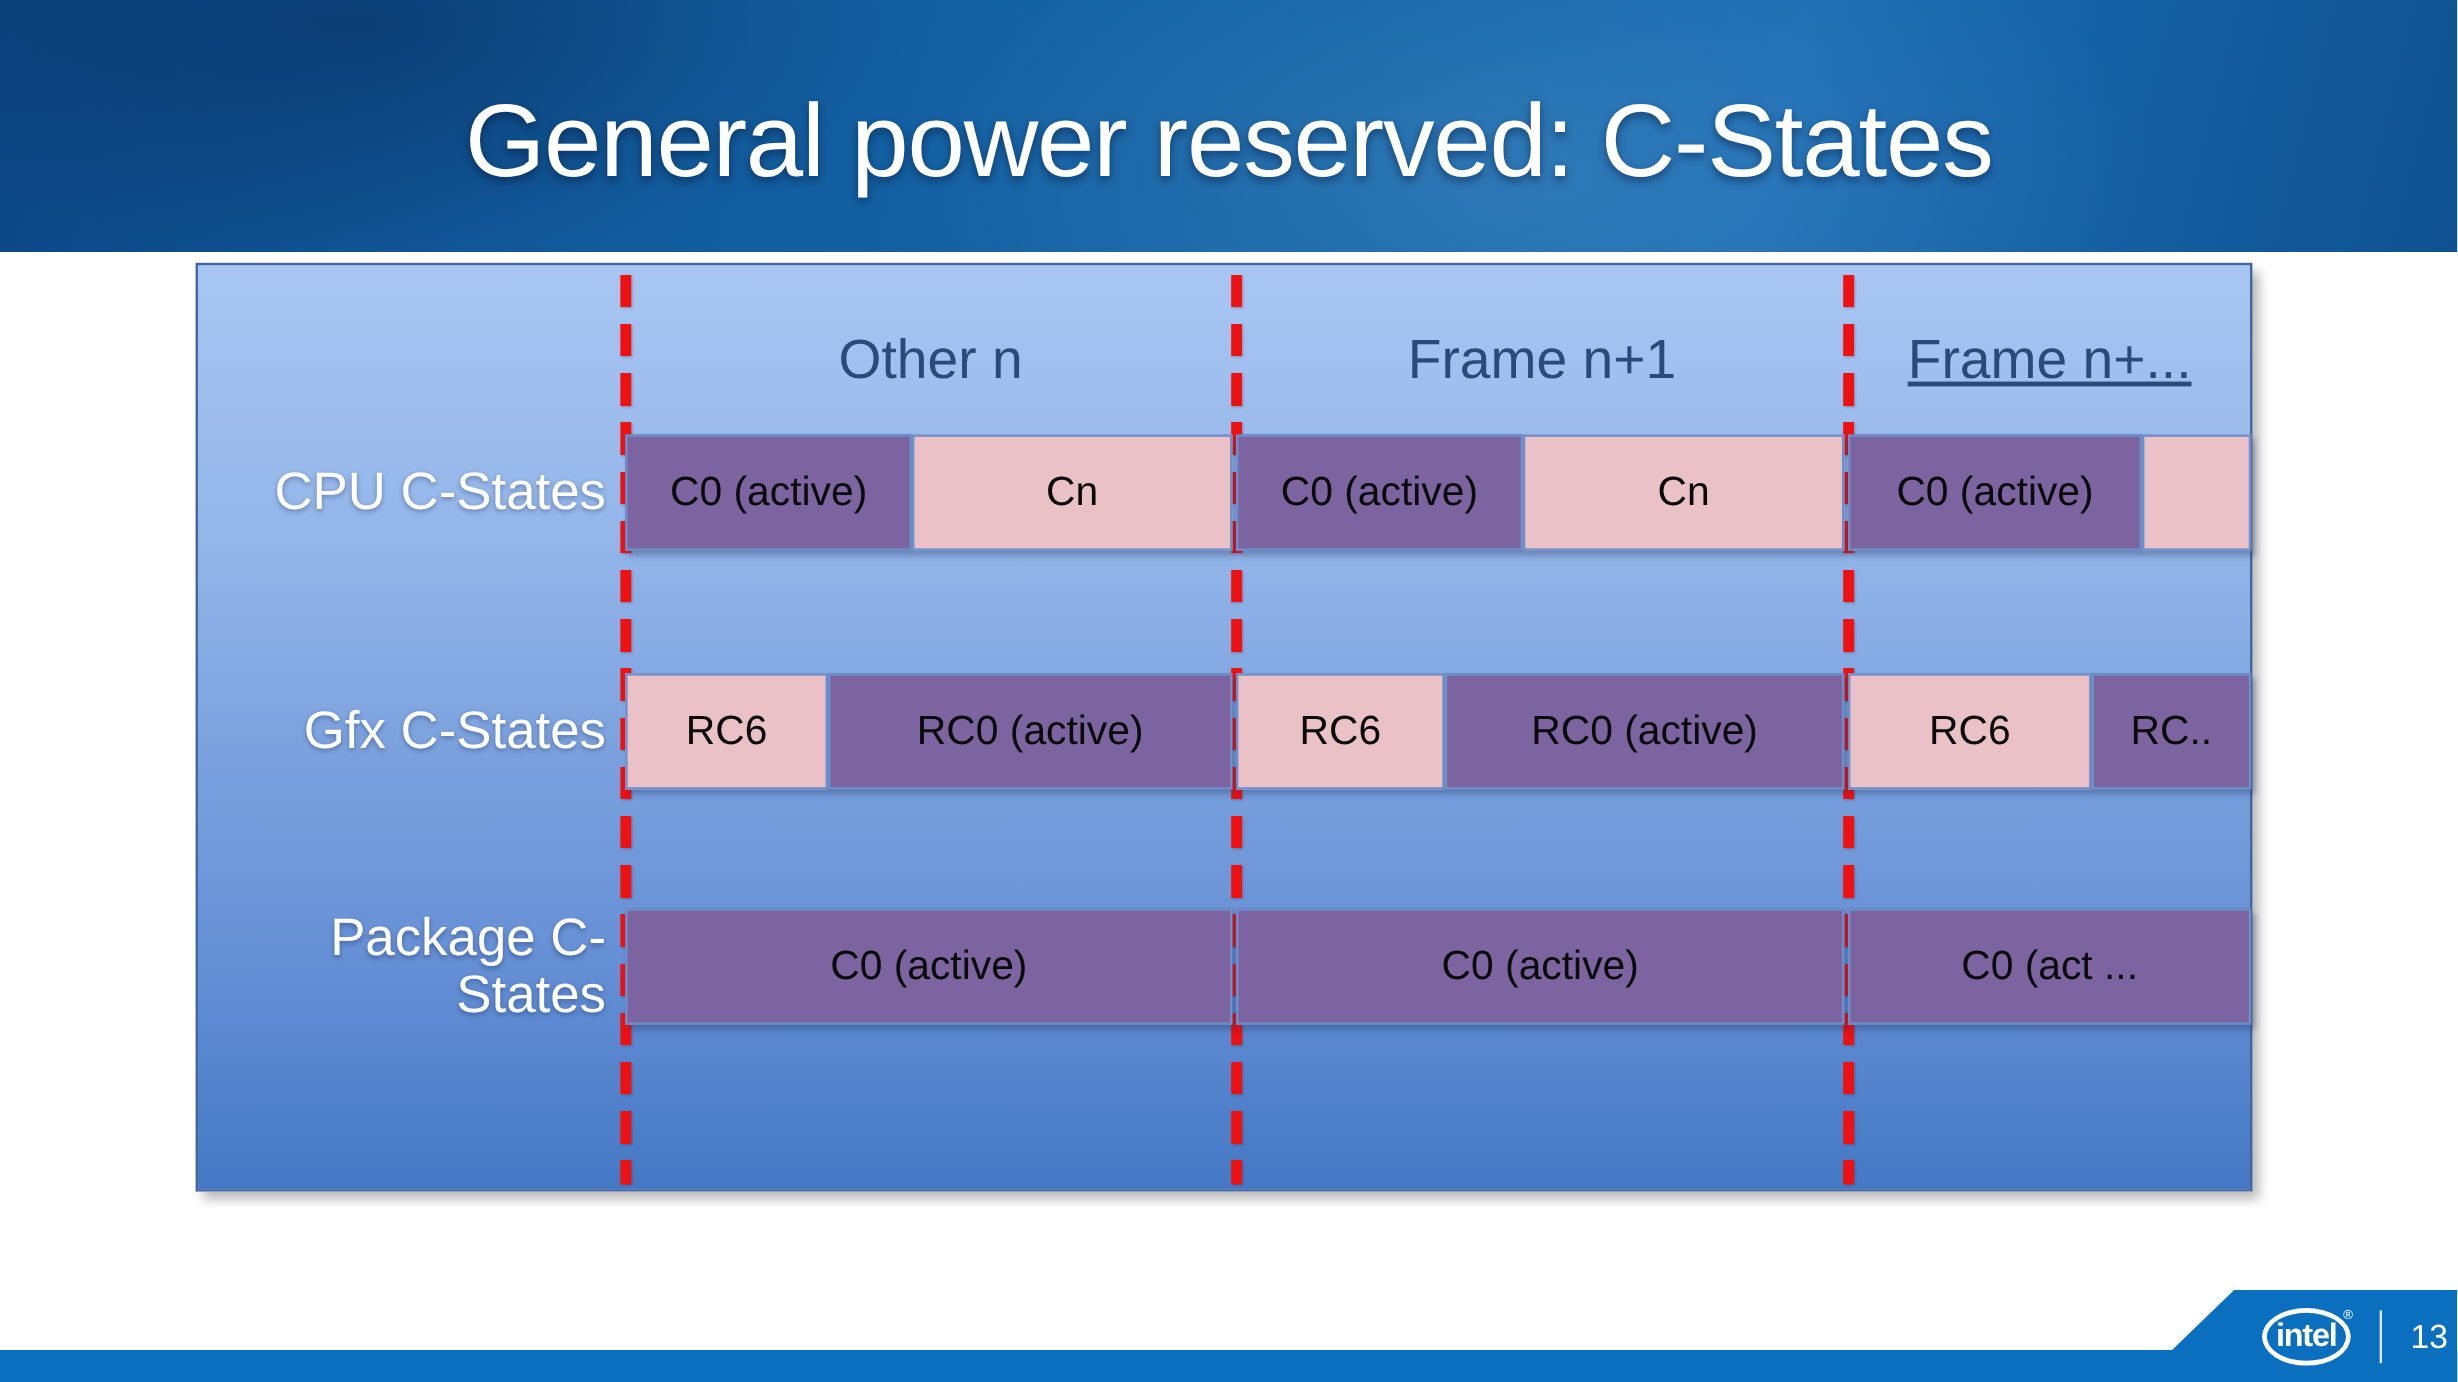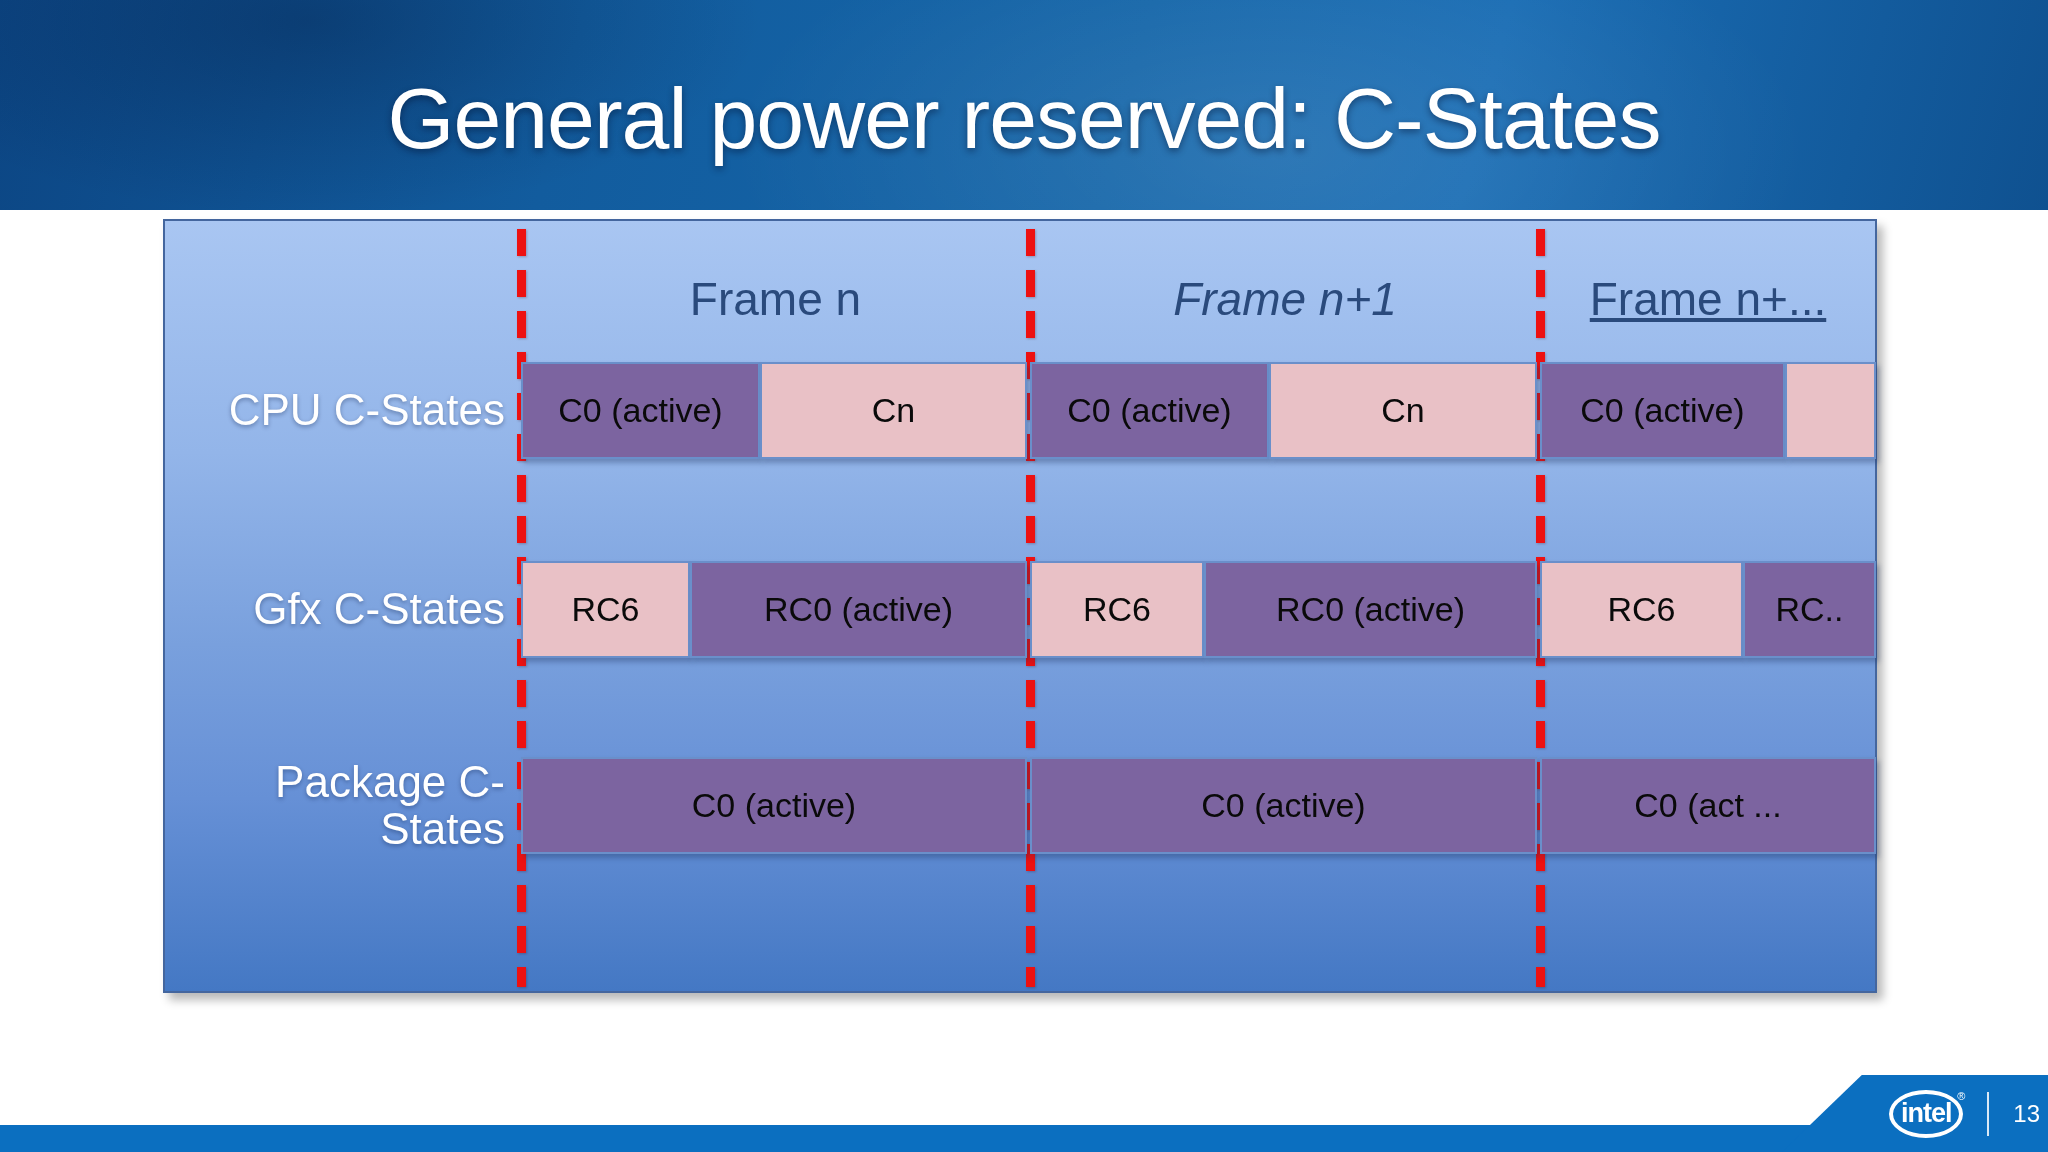--- a/index.html
+++ b/index.html
@@ -69,40 +69,40 @@
     gap:24px;padding-right:8px;box-sizing:border-box;
   }
   .logo-oval{
     width:74px;height:48px;border:4px solid #ffffff;border-radius:50%;
     display:flex;align-items:center;justify-content:center;box-sizing:border-box;
     position:relative;
   }
   .logo-text{color:#ffffff;font-size:27px;font-weight:700;letter-spacing:-1px;line-height:1;}
   .logo-reg{position:absolute;right:-6px;top:-4px;color:#ffffff;font-size:11px;}
   .badge-sep{width:2px;height:44px;background:rgba(255,255,255,0.85);}
-  .page-number{color:#ffffff;font-size:24px;font-weight:400;}
+  .page-number{color:#ffffff;font-size:28px;font-weight:400;}
 </style>
 </head>
 <body>
 
 <div class="slide">
 
   <div class="title-bar">
     <div class="slide-title">General power reserved: C-States</div>
   </div>
 
   <div class="panel" id="panel">
     <div id="dashes-layer">
         <div class="dash" style="left: 352px;"></div>
         <div class="dash" style="left: 861px;"></div>
         <div class="dash" style="left: 1371px;"></div>
       </div>
     <div id="frames-layer">
-        <div class="frame-label" style="left: 356px; width: 509px;">Frame n</div>
-        <div class="frame-label" style="left: 865px; width: 510px; font-style: italic;">Frame n+1</div>
+        <div class="frame-label" style="left: 356px; width: 509px;">Other n</div>
+        <div class="frame-label" style="left: 865px; width: 510px;">Frame n+1</div>
         <div class="frame-label" style="left: 1375px; width: 336px; text-decoration: underline;">Frame n+...</div>
       </div>
     <div id="rowlabels-layer">
         <div class="row-label" style="top: 141px; height: 97px;">CPU C-States</div>
         <div class="row-label" style="top: 340px; height: 97px;">Gfx C-States</div>
         <div class="row-label" style="top: 536px; height: 97px;">Package C-States</div>
       </div>
     <div id="bars-layer">
         <div class="bar active" style="left: 356px; top: 141px; width: 239px; height: 97px;">C0 (active)</div>
         <div class="bar idle" style="left: 595px; top: 141px; width: 267px; height: 97px;">Cn</div>

